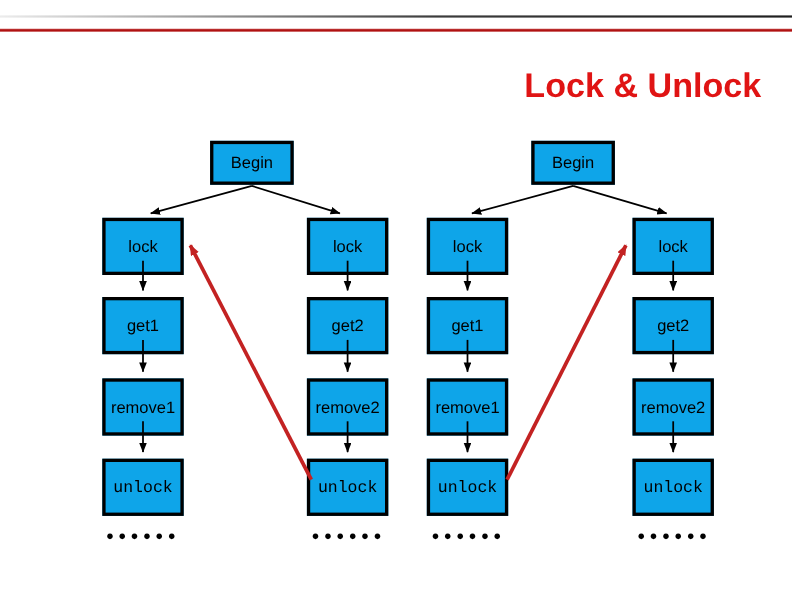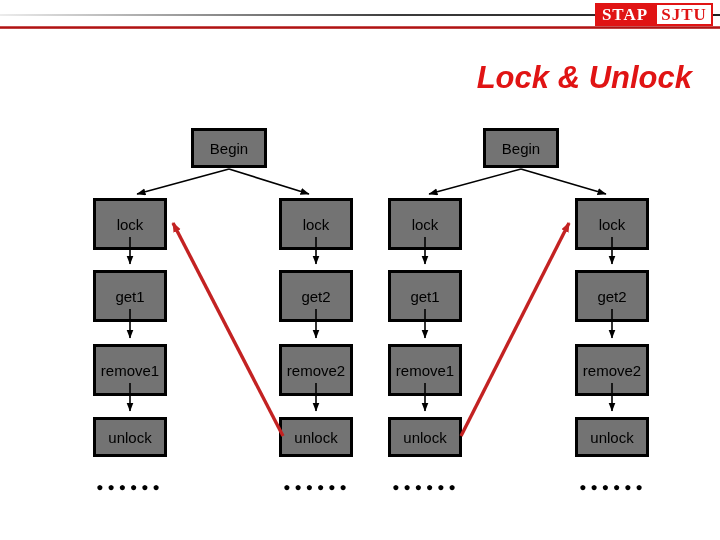--- a/index.html
+++ b/index.html
@@ -24,50 +24,46 @@
     display:flex;align-items:center;justify-content:center;letter-spacing:1px;
   }
   .logo-sjtu{
     width:54px;height:19px;background:#ffffff;color:#e01414;border:2px solid #e01414;
     font-family:"Liberation Serif",serif;font-weight:bold;font-size:17px;
     display:flex;align-items:center;justify-content:center;letter-spacing:1px;
   }
   
   .title{
     position:absolute;top:60px;right:28px;
-    font-size:31px;font-weight:bold;color:#e01414;white-space:nowrap;font-style:italic;
+    font-size:31px;font-weight:bold;color:#e01414;white-space:nowrap;
   }
   
   .stepbox,.beginbox{
-    position:absolute;box-sizing:border-box;background:#737373;
+    position:absolute;box-sizing:border-box;background:#0ea5e9;
     border:3px solid #000000;display:flex;align-items:center;justify-content:center;
     font-size:15px;color:#000000;
   }
   .stepbox{width:74px;height:52px;}
-  .stepbox.tall{height:40px;}
+  .stepbox.tall{height:52px;font-family:Liberation Mono, monospace;}
   .beginbox{width:76px;height:40px;}
   .dots{
     position:absolute;top:480px;width:96px;text-align:center;
     transform:translateX(-50%);font-size:12px;letter-spacing:4px;color:#000;
     line-height:14px;white-space:nowrap;
   }
   .arrows{position:absolute;left:0;top:0;width:720px;height:540px;pointer-events:none;}
 </style>
 </head>
 <body>
 
 <div class="slide">
 
   <div class="rule-thin"></div>
   <div class="rule-red"></div>
 
-  <div class="logo">
-    <div class="logo-stap">STAP</div>
-    <div class="logo-sjtu">SJTU</div>
-  </div>
 
   <div class="title">Lock &amp; Unlock</div>
 
   <div class="beginbox" style="left:191px;top:128px;">Begin</div>
   <div class="beginbox" style="left:483px;top:128px;">Begin</div>
 
   <div class="stepbox" style="left:93px;top:198px;">lock</div>
   <div class="stepbox" style="left:93px;top:270px;">get1</div>
   <div class="stepbox" style="left:93px;top:344px;">remove1</div>
   <div class="stepbox tall" style="left:93px;top:417px;">unlock</div>

